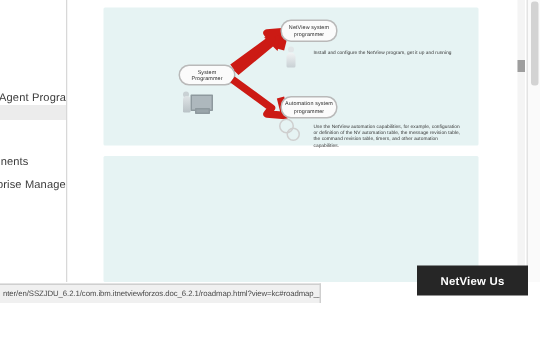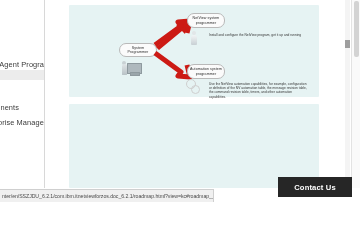--- a/index.html
+++ b/index.html
@@ -217,15 +217,15 @@
   <div id="vscroll-outer">
     <div id="vscroll-thumb"></div>
   </div>
 
   <div id="bottom-strip"></div>
 
   <div id="statusbar">
     <span id="status-url">nter/en/SSZJDU_6.2.1/com.ibm.itnetviewforzos.doc_6.2.1/roadmap.html?view=kc#roadmap__syspro</span>
   </div>
 
-  <div id="contact-us">Contact Us</div>
+  <div id="contact-us">NetView Us</div>
 
 </div>
 
 </body></html>

